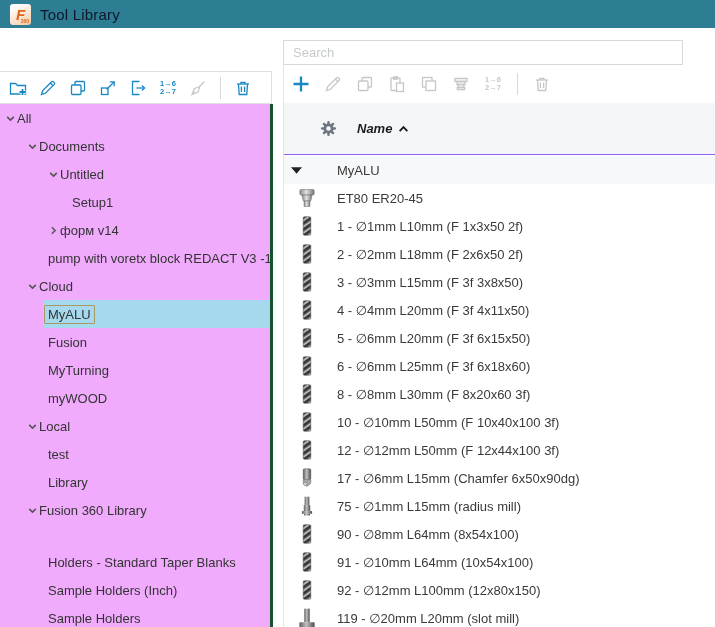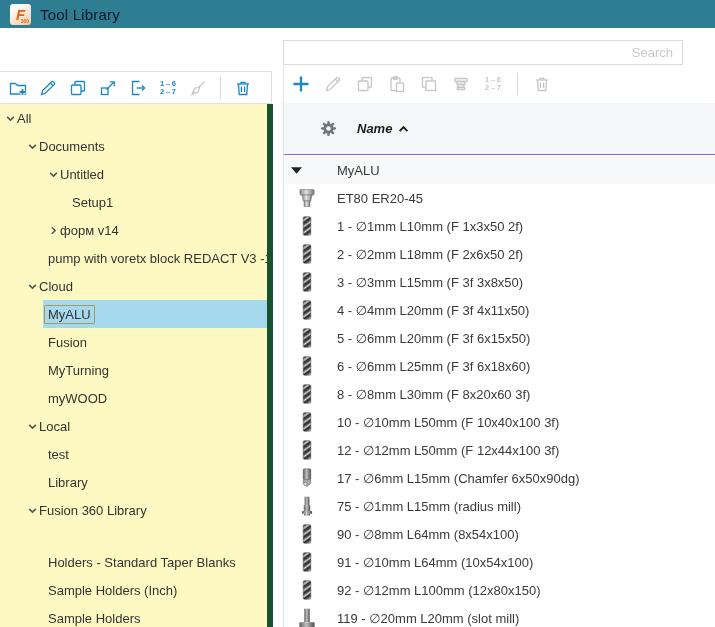--- a/index.html
+++ b/index.html
@@ -20,32 +20,32 @@
   .left-toolbar{position:absolute;left:0;top:71px;width:272px;height:33px;background:#fff;
     border-top:1px solid #e0e0e0;border-bottom:1px solid #e0e0e0;border-right:1px solid #e0e0e0;
     display:flex;align-items:center;padding-left:7px;gap:8px;}
   .tbtn{width:22px;height:22px;display:flex;align-items:center;justify-content:center;flex:0 0 auto;}
   .tbtn.on{color:#1a87c4;}
   .tbtn.off{color:#c6c6c6;}
   .tsep{width:1px;height:22px;background:#d9d9d9;flex:0 0 auto;margin:0 3px;}
   .renum{display:flex;flex-direction:column;font-size:7.5px;line-height:8px;font-weight:bold;}
 
   .tree{position:absolute;left:0;top:104px;width:273px;bottom:0;overflow:hidden;
-    border-right:6px solid #14532d;background:#fef9c3;}
+    border-right:3px solid #14532d;background:#f0abfc;}
   .tree-item{height:28px;display:flex;align-items:center;font-size:13px;color:#333;
     white-space:nowrap;position:relative;}
   .tree-item .chev{width:12px;display:flex;align-items:center;flex:0 0 auto;position:relative;z-index:1;}
   .tree-item .label{position:relative;z-index:1;}
   .sel-bg{position:absolute;top:0;bottom:0;right:0;background:#a6d9ee;z-index:0;}
   .tree-item.selected .label{border:1px solid #a89960;padding:1px 3px;margin-left:-4px;border-radius:1px;}
 
   
   .vline{position:absolute;left:283px;top:64px;bottom:0;width:1px;background:#e4e4e4;}
   .search{position:absolute;left:283px;top:40px;width:400px;height:25px;border:1px solid #d9d9d9;
-    padding:0 9px;font-size:13px;color:#333;outline:none;font-family:"Liberation Sans",sans-serif;text-align:right;}
+    padding:0 9px;font-size:13px;color:#333;outline:none;font-family:"Liberation Sans",sans-serif;}
   .search::placeholder{color:#c7cacd;}
   .right-toolbar{position:absolute;left:284px;top:65px;width:431px;height:38px;background:#fff;
     display:flex;align-items:center;padding-left:6px;gap:10px;}
 
   .table-header{position:absolute;left:284px;top:103px;width:431px;height:52px;background:#f5f6f8;
     border-bottom:1px solid #8b5cf6;display:flex;align-items:center;font-style:italic;}
   .gearwrap{margin-left:34px;width:20px;height:20px;display:flex;align-items:center;justify-content:center;}
   .namehdr{margin-left:19px;display:flex;align-items:center;gap:6px;font-size:13px;font-weight:bold;color:#1d1d1d;}
 
   .rows{position:absolute;left:284px;top:156px;width:431px;bottom:0;overflow:hidden;background:#fff;}

